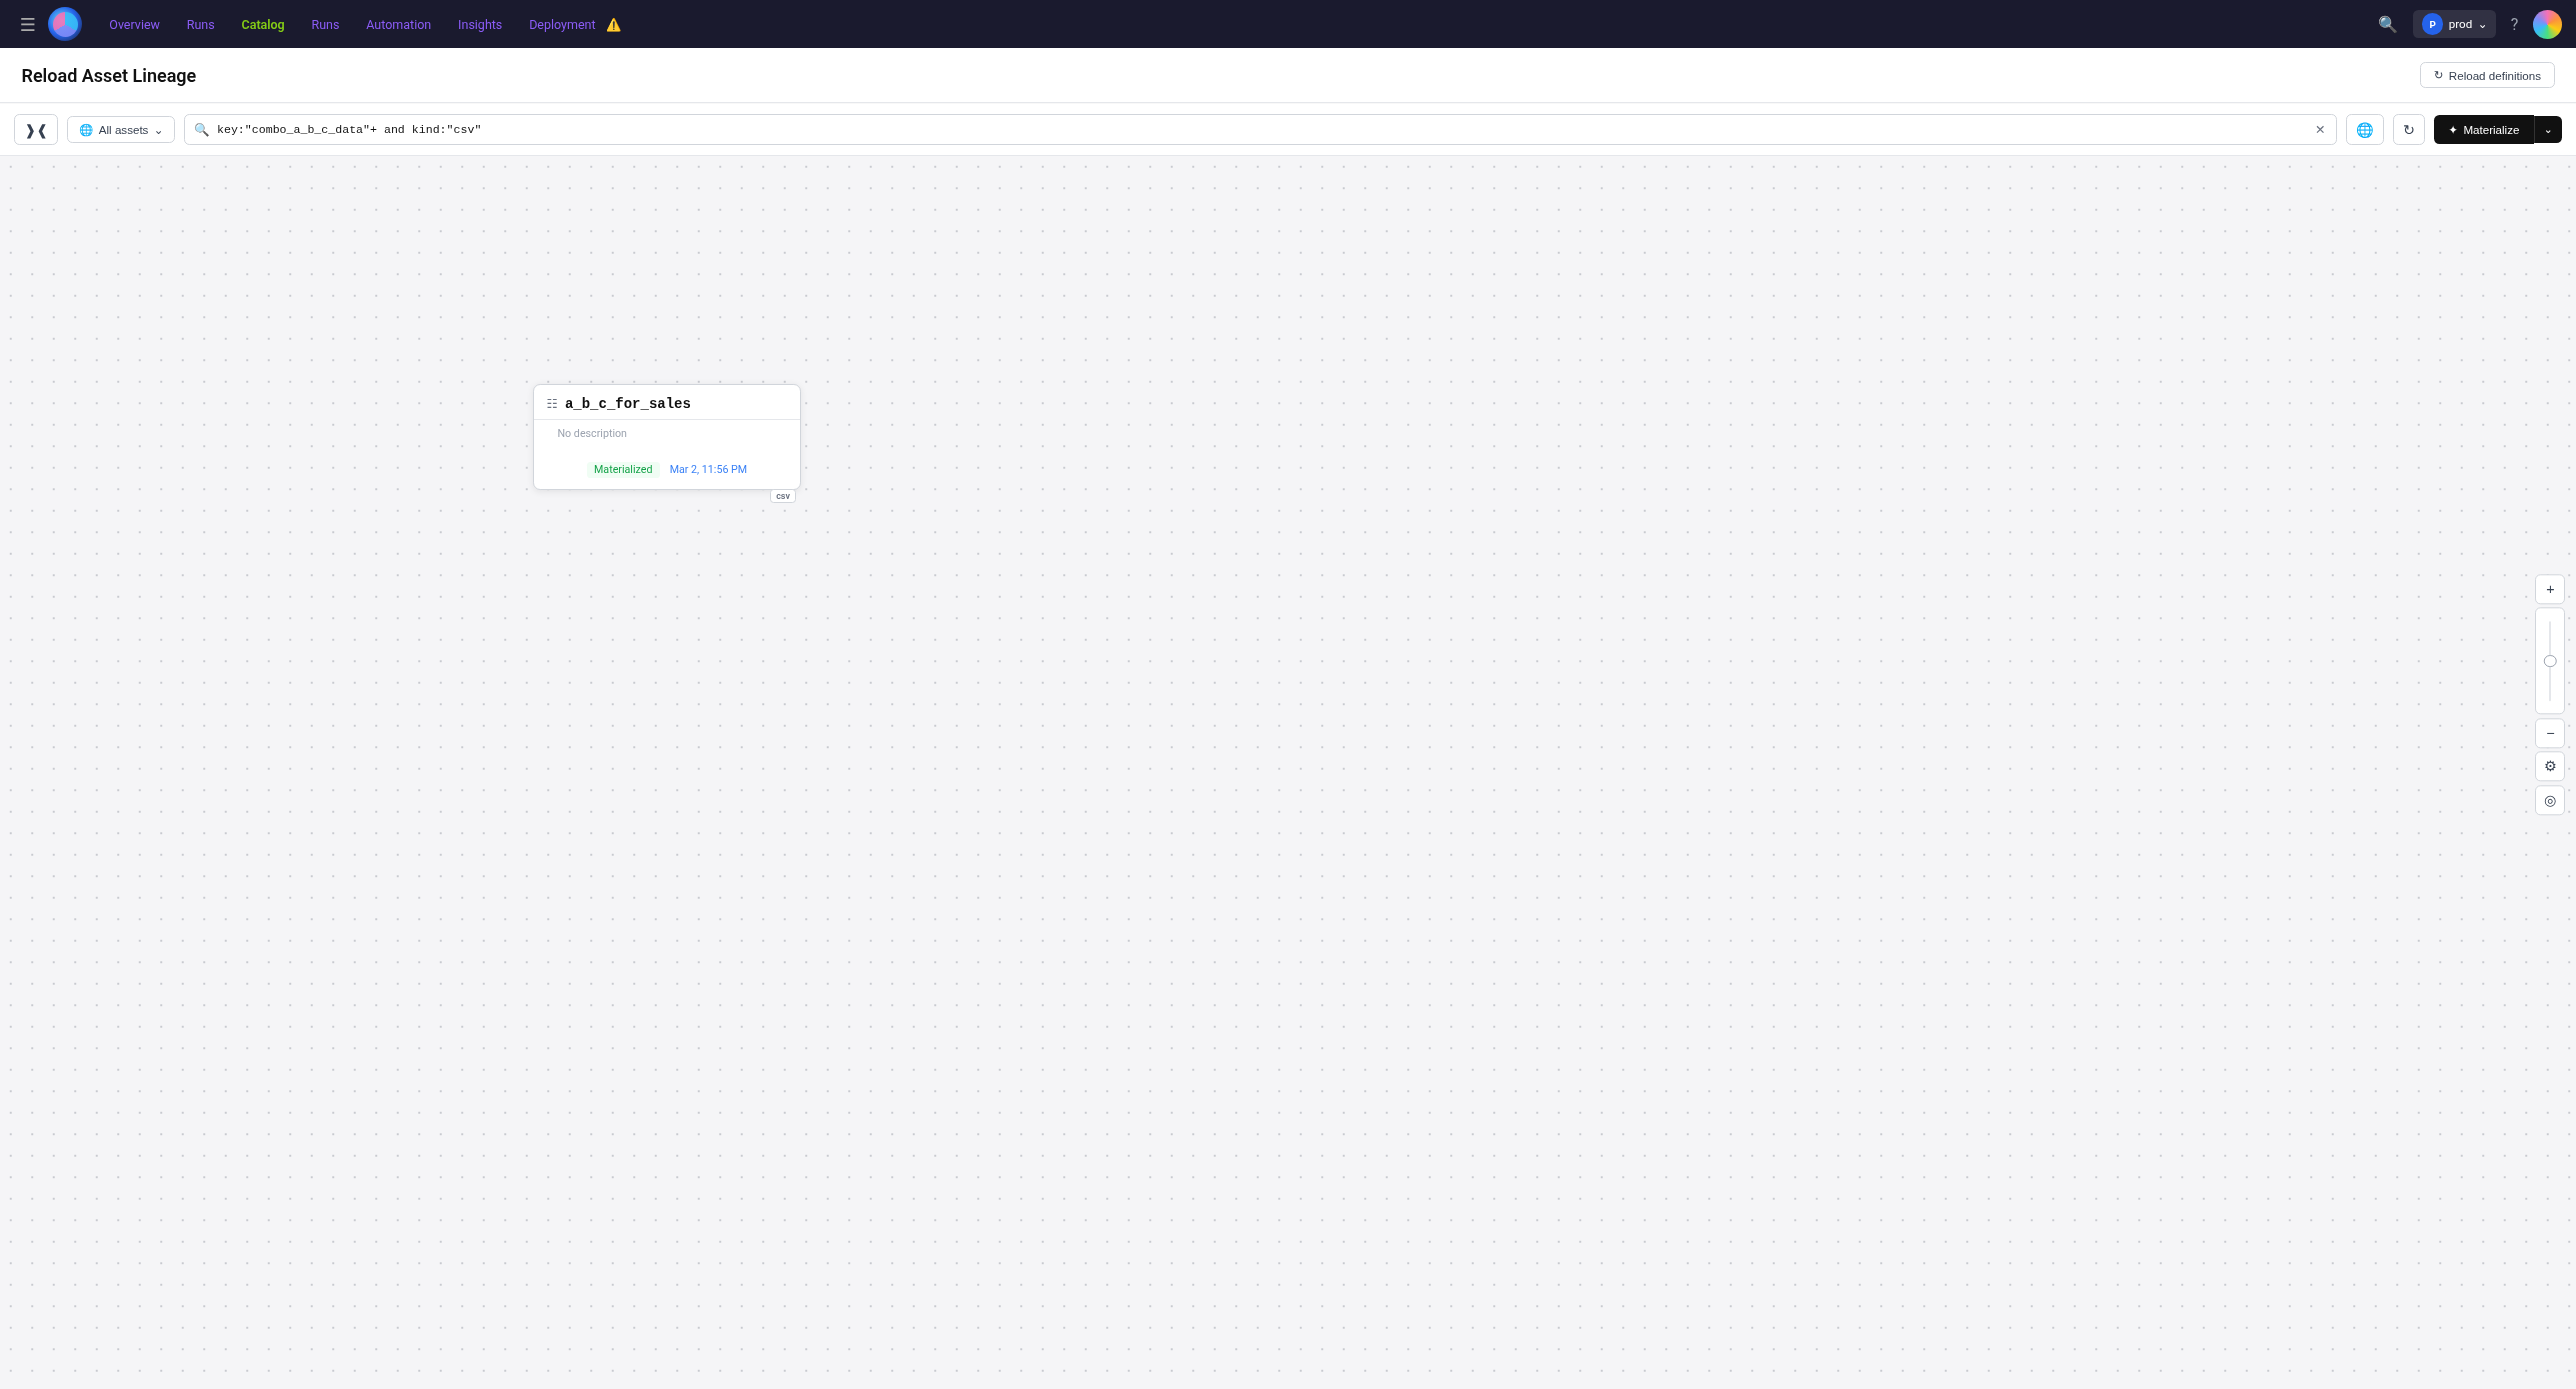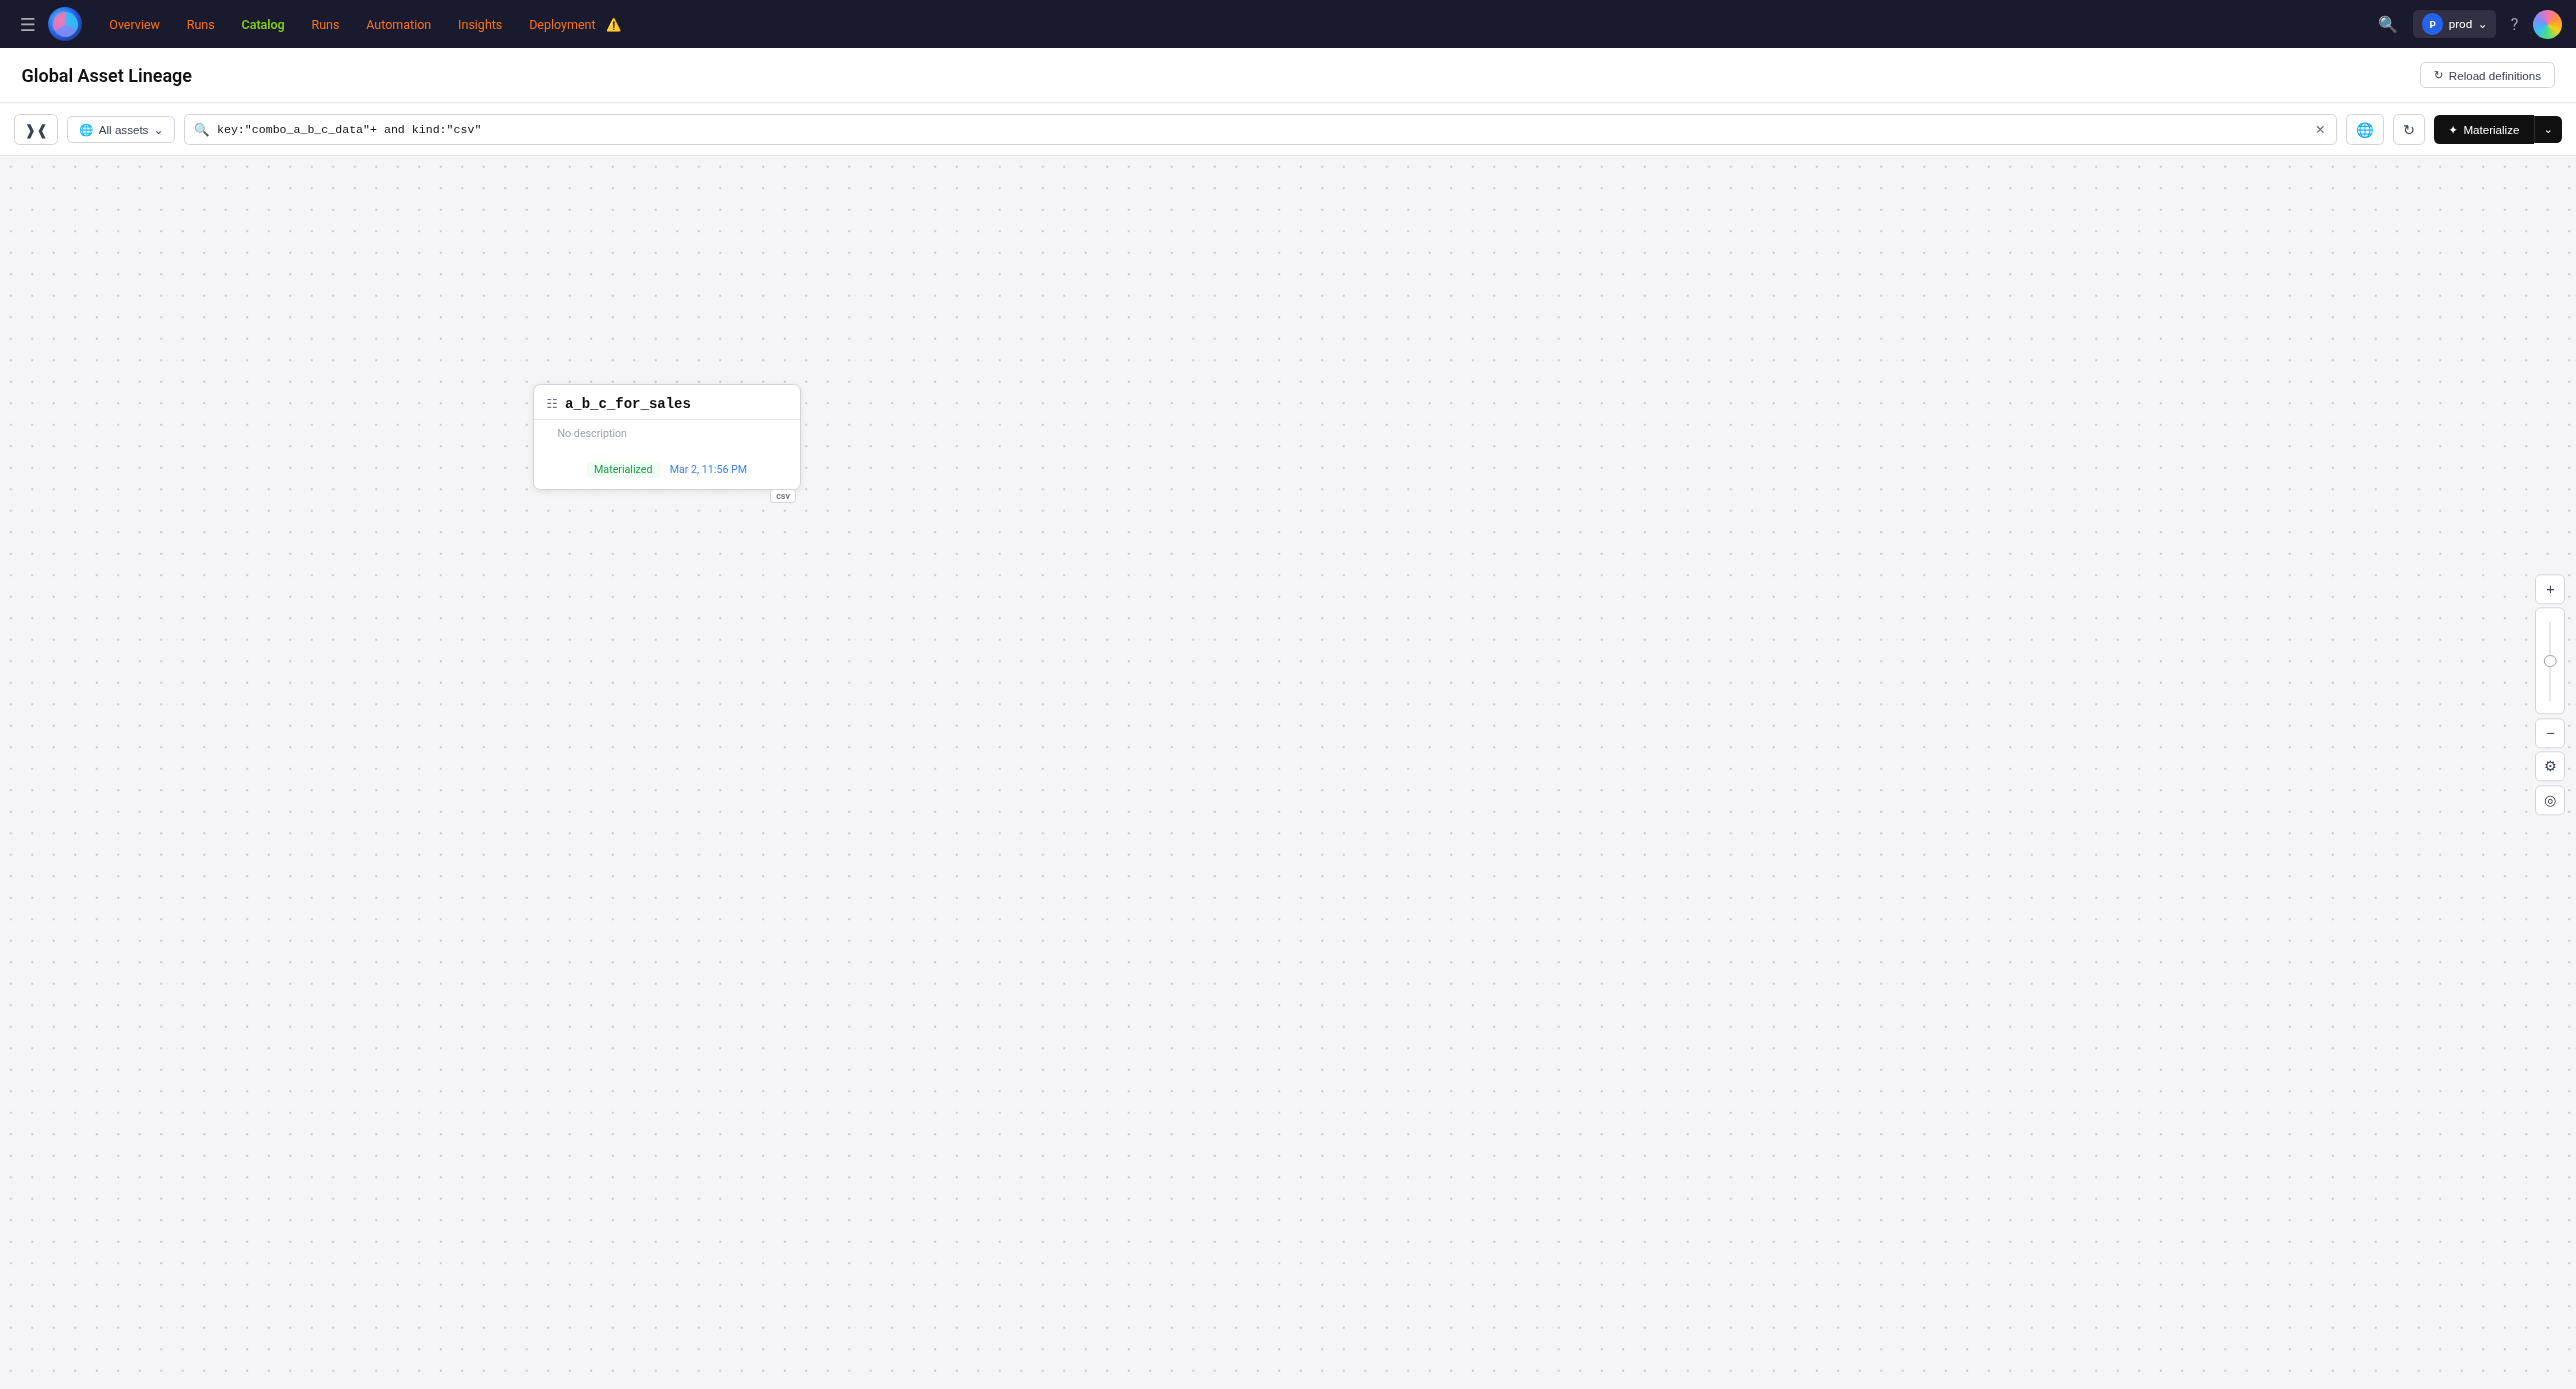--- a/index.html
+++ b/index.html
@@ -38,21 +38,21 @@
       background: conic-gradient(#38bdf8 0deg 120deg, #818cf8 120deg 240deg, #f472b6 240deg 360deg);
       opacity: 0.9;
     }
     .topnav-links {
       display: flex;
       align-items: center;
       gap: 1.8px;
       flex: 1;
     }
     .topnav-link {
-      color: #f97316;
+      color: #8b5cf6;
       font-size: 12.5px;
       padding: 5.4px 12.5px;
       border-radius: 5.4px;
       cursor: pointer;
       white-space: nowrap;
       text-decoration: none;
     }
     .topnav-link.active { color: #84cc16; font-weight: 600; }
     .topnav-link-warning {
       display: flex; align-items: center; gap: 11px;
@@ -395,21 +395,21 @@
       <div class="prod-avatar">P</div>
       <span>prod</span>
       <span>⌄</span>
     </div>
     <span class="topnav-icon-btn">?</span>
     <div class="topnav-user-avatar"></div>
   </div>
 </nav>
 
 <header class="page-header">
-  <h1 class="page-title">Global Asset Lineage</h1>
+  <h1 class="page-title">Reload Asset Lineage</h1>
   <button class="reload-btn">
     <span>↻</span>
     <span>Reload definitions</span>
   </button>
 </header>
 
 <div class="toolbar">
   <button class="sidebar-toggle-btn">
     <span>❱❰</span>
   </button>

